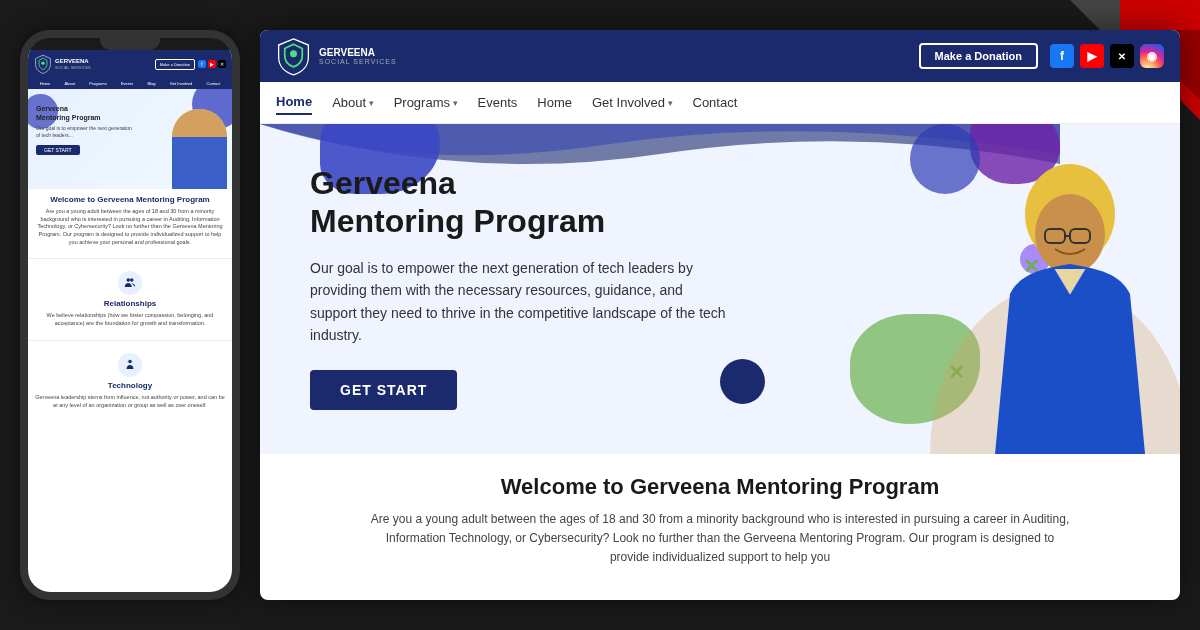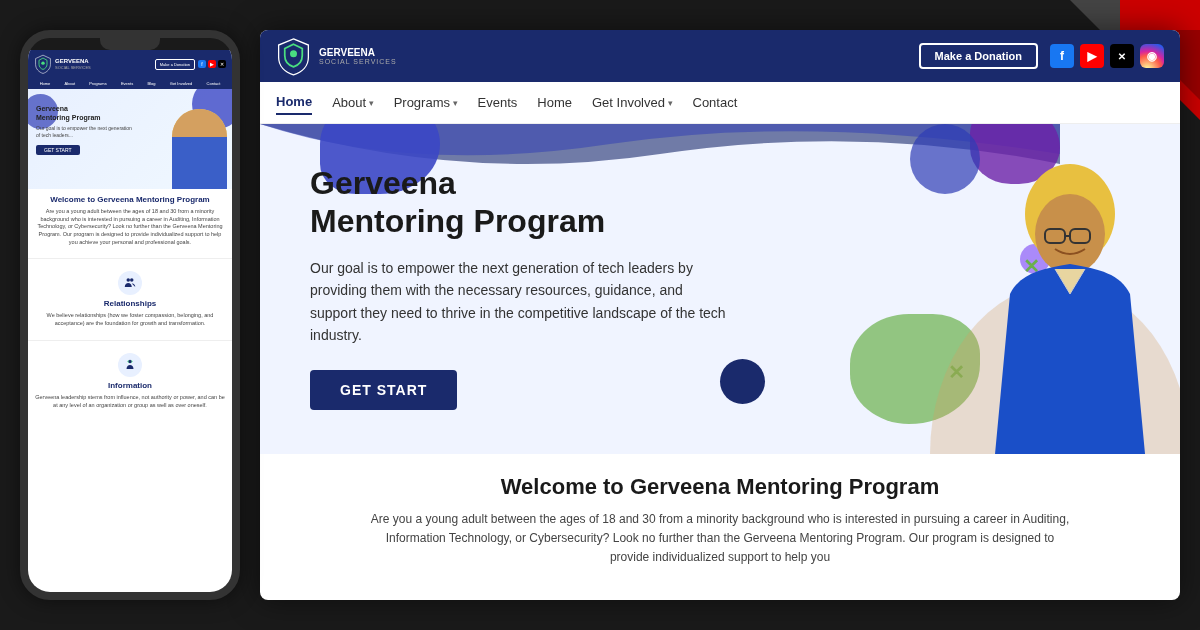--- a/index.html
+++ b/index.html
@@ -536,21 +536,21 @@
 
       <div class="mobile-content">
         <div class="mobile-icon-circle">
           <svg class="mobile-icon-svg" viewBox="0 0 24 24">
             <circle cx="12" cy="6" r="3" fill="#1a2a6c"></circle>
             <path d="M6 19 C6 14 9 12 12 12 C15 12 18 14 18 19" fill="#1a2a6c"></path>
             <path d="M10 8 L8 6 L10 4" stroke="#4ade80" stroke-width="1.5" fill="none"></path>
             <path d="M14 8 L16 6 L14 4" stroke="#4ade80" stroke-width="1.5" fill="none"></path>
           </svg>
         </div>
-        <div class="mobile-section-title">Information</div>
+        <div class="mobile-section-title">Technology</div>
         <div class="mobile-section-text">Gerveena leadership stems from influence, not authority or power, and can be at any level of an organization or group as well as over oneself.</div>
       </div>
     </div>
   </div>
 
   <div class="desktop-browser">
 
     <div class="browser-nav">
       <div class="browser-logo-area">
         <svg class="browser-logo-shield" viewBox="0 0 40 45">

